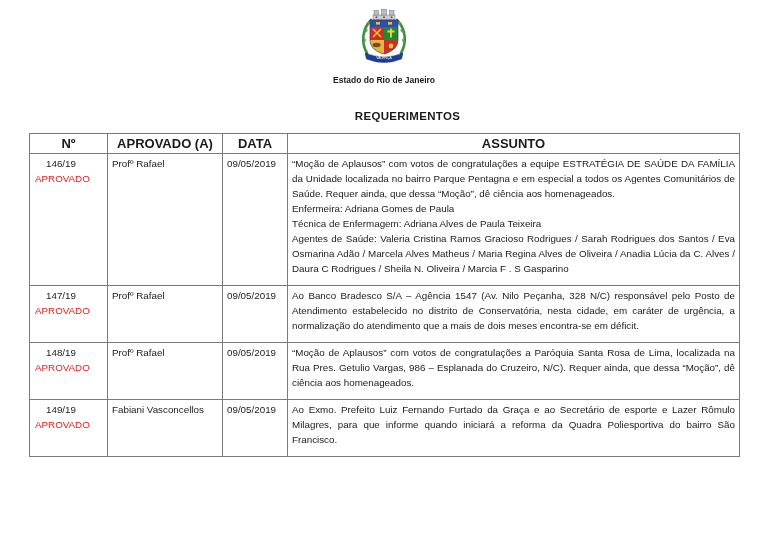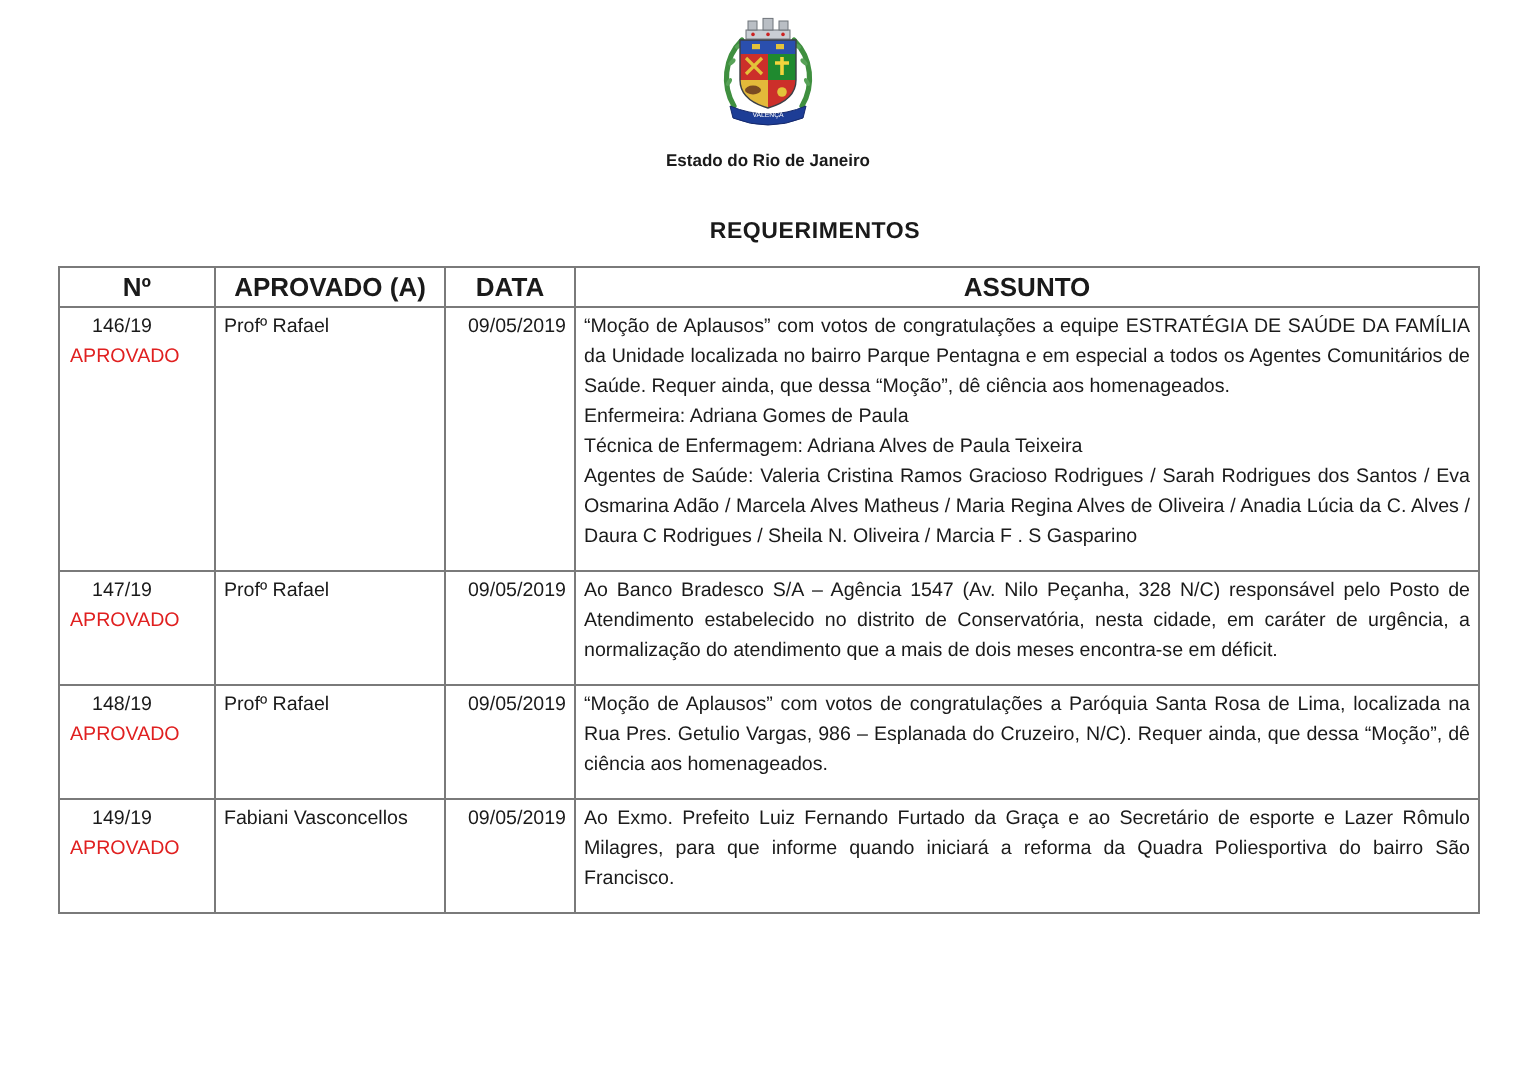--- a/index.html
+++ b/index.html
@@ -50,21 +50,21 @@
     line-height: 15px;
     padding: 2px 4px 9px 4px;
   }
   .col-num   { width: 78px; }
   .col-ver   { width: 115px; }
   .col-data  { width: 65px; }
   .col-ass   { width: 452px; }
   td.cell-num { padding-left: 5px; padding-right: 20px; }
   .req-number { text-align: center; }
   .req-status { text-align: right; color: var(--status-color, #e02020); }
-  td.cell-data { text-align: right; }
+  td.cell-data { text-align: left; }
   .assunto p { margin: 0; text-align: justify; }
 </style>
 </head>
 <body>
 
 <div class="page">
 
   <svg class="crest" width="70" height="58" viewBox="0 0 70 58" aria-hidden="true">
 
     <g stroke="#6f747a" stroke-width="0.5">

